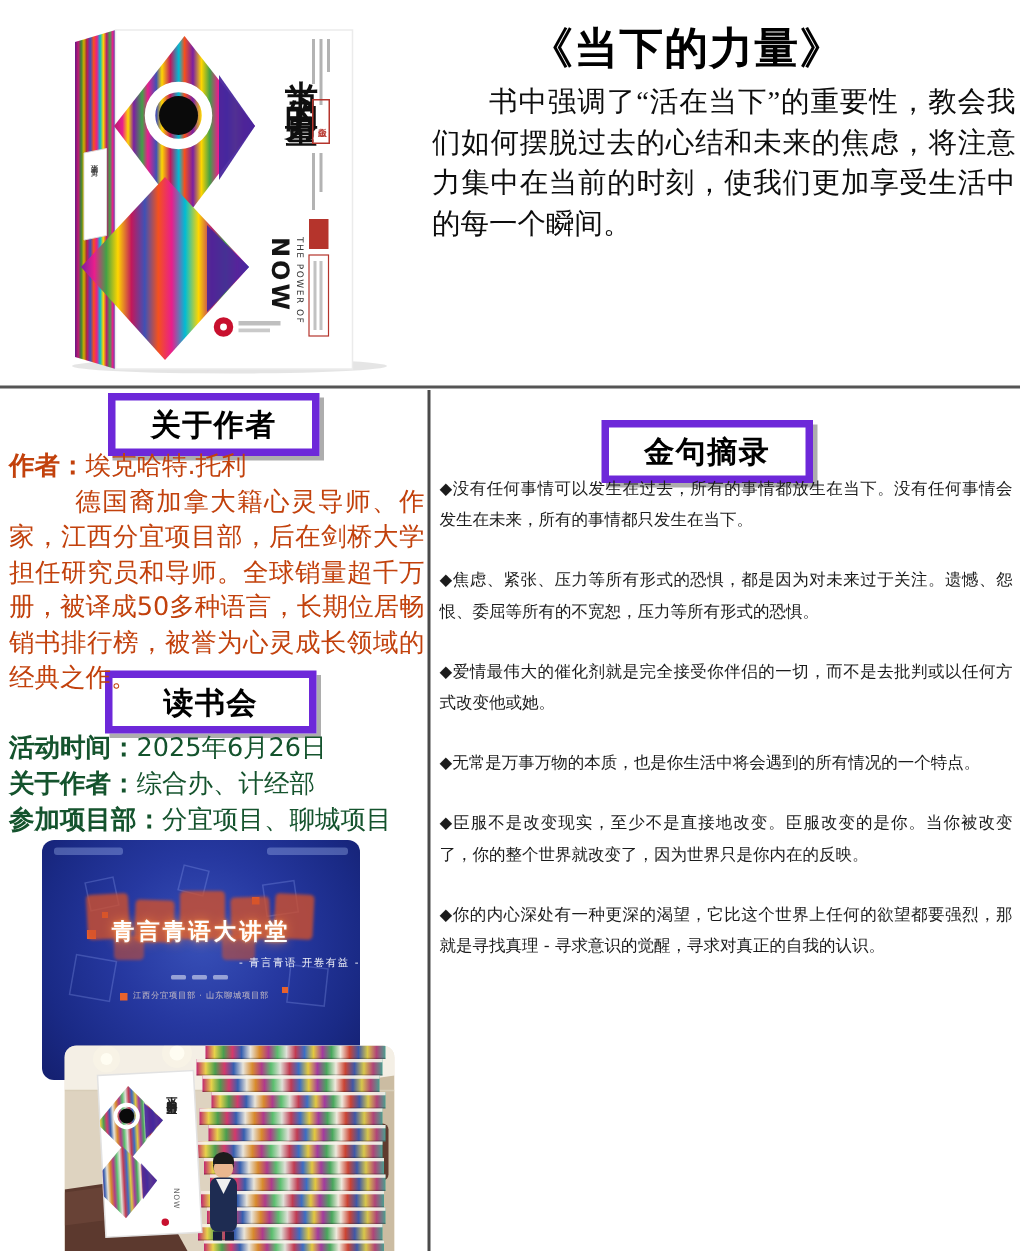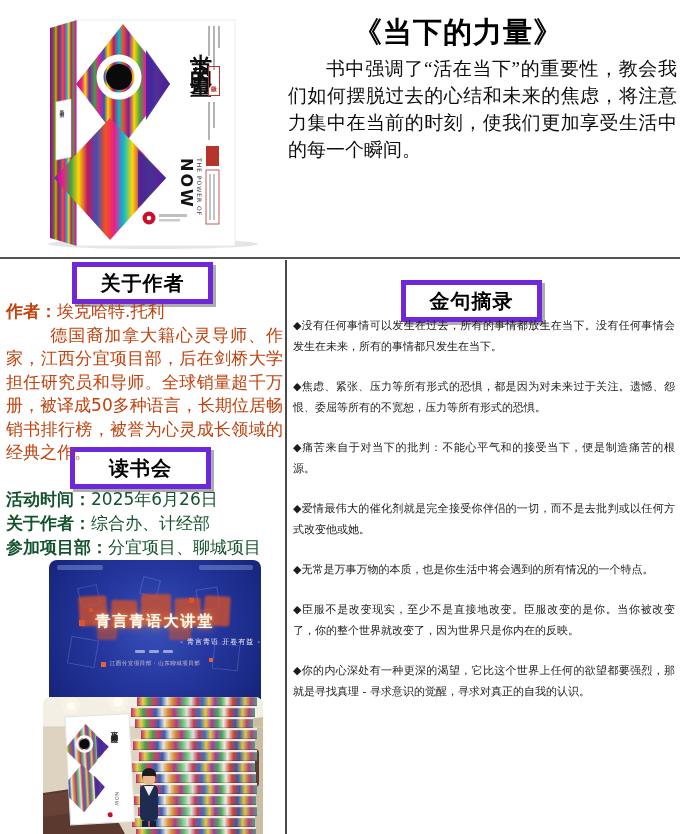--- a/index.html
+++ b/index.html
@@ -49,21 +49,21 @@
 
   
   #quotes-list{left:293px;top:315px;width:382px;}
   .quote{
     margin:0 0 19px 0;font-size:11px;line-height:21px;
     text-align:justify;color:#1b1b1b;
   }
 
   
   #photo1{
-    left:49px;top:560px;width:212px;height:160px;border-radius:8px;overflow:hidden;
+    left:28px;top:560px;width:212px;height:160px;border-radius:8px;overflow:hidden;
     background:radial-gradient(circle at 50% 42%, #3850b8 0%, #2638a0 40%, #1a2a86 75%, #141f6e 100%);
   }
   .wm{position:absolute;background:rgba(185,205,255,.32);border-radius:2px;height:5px;}
   .deco-sq{position:absolute;background:#e8622d;}
   .deco-ol{position:absolute;border:1px solid rgba(160,180,255,.25);}
   .echo{position:absolute;background:#d4512a;opacity:.78;border-radius:3px;filter:blur(1px);}
   #p1-title{
     position:absolute;left:0;top:52px;width:100%;text-align:center;
     color:#fff;font-size:15px;font-weight:bold;letter-spacing:2px;
     text-shadow:0 0 8px rgba(255,140,60,.95), 0 0 2px rgba(255,170,90,.9);
@@ -238,21 +238,20 @@
     <span class="lbl">关于作者：</span><span>综合办、计经部</span>
   </div>
   <div class="row">
     <span class="lbl">参加项目部：</span><span>分宜项目、聊城项目</span>
   </div>
 </div>
 
 <div id="quotes-list" class="abs">
   <div class="quote">◆没有任何事情可以发生在过去，所有的事情都放生在当下。没有任何事情会发生在未来，所有的事情都只发生在当下。</div>
   <div class="quote">◆焦虑、紧张、压力等所有形式的恐惧，都是因为对未来过于关注。遗憾、怨恨、委屈等所有的不宽恕，压力等所有形式的恐惧。</div>
-  <div class="quote">◆痛苦来自于对当下的批判：不能心平气和的接受当下，便是制造痛苦的根源。</div>
   <div class="quote">◆爱情最伟大的催化剂就是完全接受你伴侣的一切，而不是去批判或以任何方式改变他或她。</div>
   <div class="quote">◆无常是万事万物的本质，也是你生活中将会遇到的所有情况的一个特点。</div>
   <div class="quote">◆臣服不是改变现实，至少不是直接地改变。臣服改变的是你。当你被改变了，你的整个世界就改变了，因为世界只是你内在的反映。</div>
   <div class="quote">◆你的内心深处有一种更深的渴望，它比这个世界上任何的欲望都要强烈，那就是寻找真理 - 寻求意识的觉醒，寻求对真正的自我的认识。</div>
 </div>
 
 <div id="photo1" class="abs">
   <div class="wm" style="left:8px;top:5px;width:46px;"></div>
   <div class="wm" style="right:8px;top:5px;width:54px;"></div>
 

